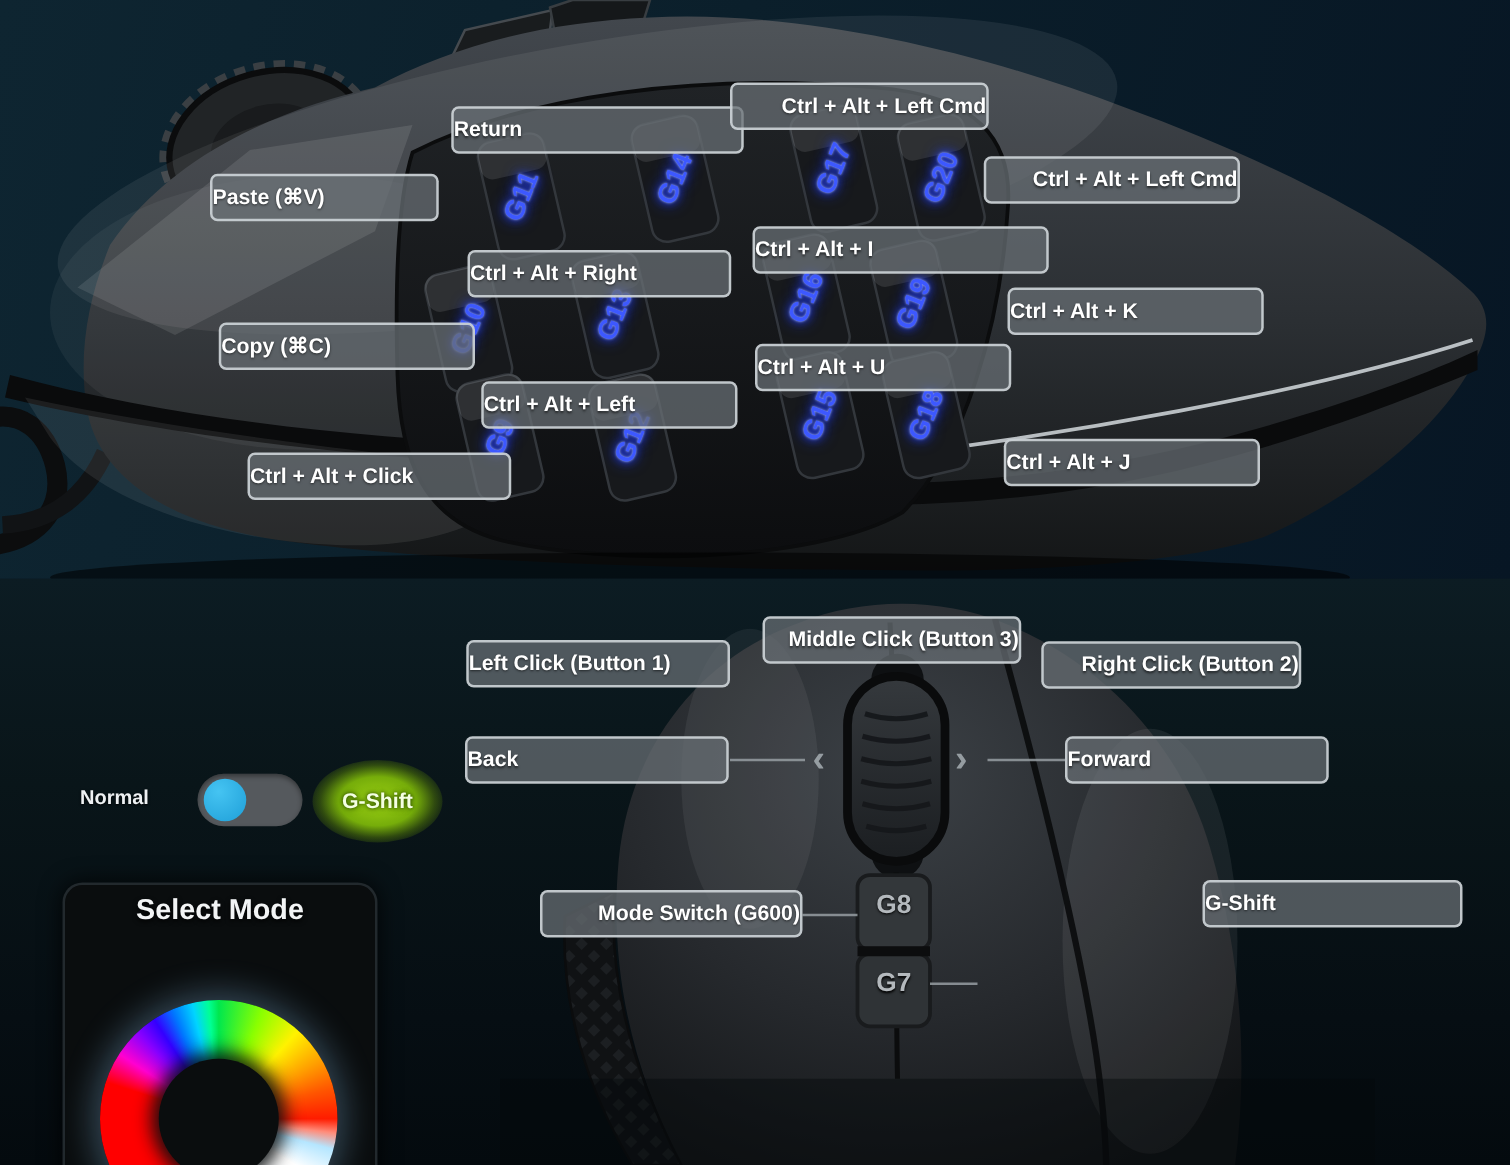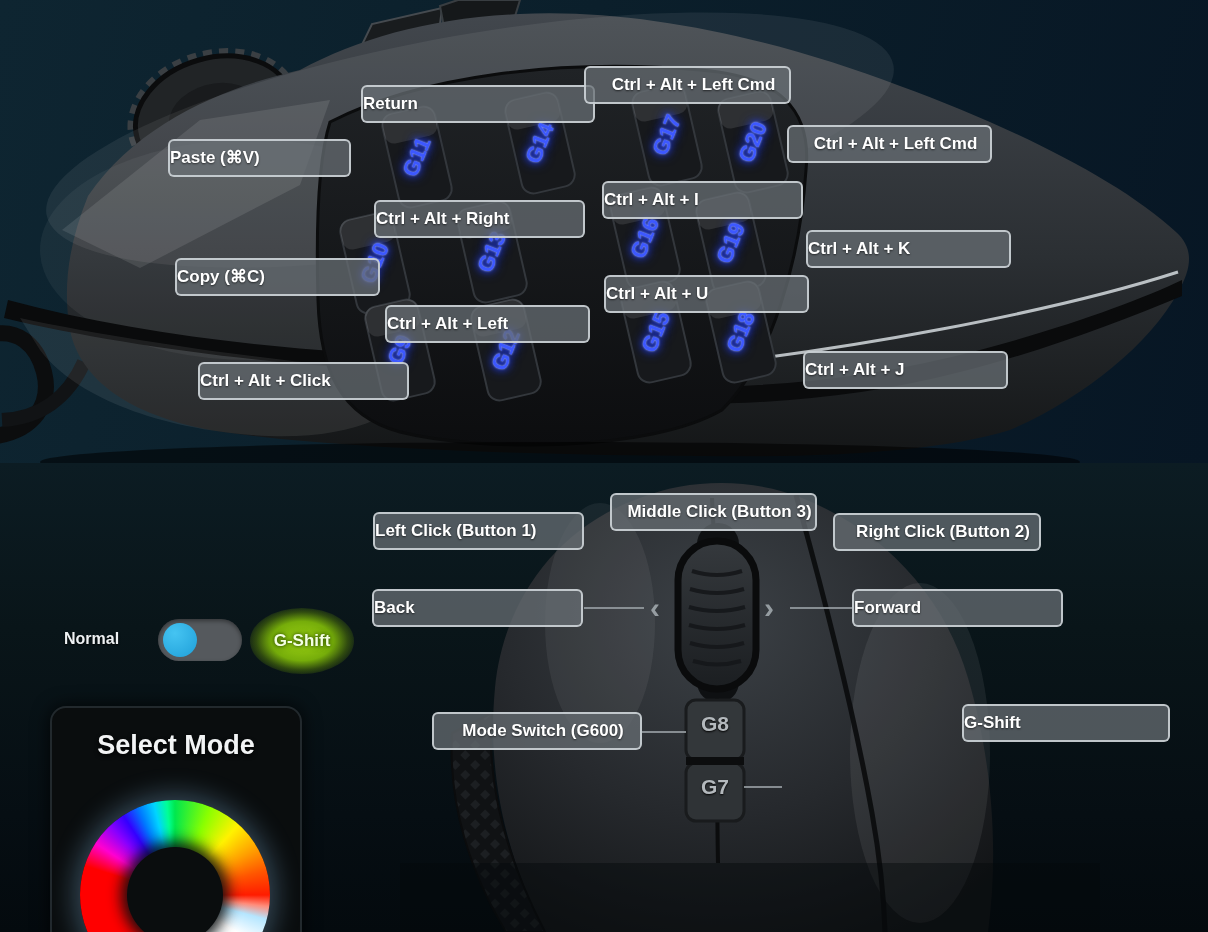--- a/index.html
+++ b/index.html
@@ -10,21 +10,21 @@
     background:linear-gradient(105deg,#0e2531 0%,#0b1f2b 45%,#071624 100%);}
   #bot-sec{top:463px;height:469px;
     background:linear-gradient(180deg,#0c1c23 0%,#091519 35%,#060e13 75%,#040a0e 100%);}
   svg{position:absolute;left:0;top:0;}
 
   
   .map-label{position:absolute;height:38px;line-height:34px;box-sizing:border-box;
     background:rgba(104,110,116,.74);border:2px solid rgba(213,218,222,.85);
     border-radius:6px;color:#fff;font-size:17px;font-weight:bold;text-align:left;
     white-space:nowrap;overflow:hidden;text-shadow:0 1px 2px rgba(0,0,0,.6);}
-  .map-label.clip{text-align:center;padding-left:12px;}
+  .map-label.clip{text-align:right;padding-left:12px;}
 
   
   .gkey{position:absolute;width:60px;height:26px;text-align:center;
     font-size:22px;font-weight:bold;color:#3d58ff;transform:rotate(-68deg);
     text-shadow:0 0 2px #a9bcff,0 0 7px #2742ff,0 0 12px #1c36f0;}
 
   
   .wheel-btn-label{position:absolute;width:58px;text-align:center;font-size:21px;
     font-weight:bold;color:#b4b9bd;text-shadow:0 1px 2px #000;}
 
@@ -43,21 +43,21 @@
   #gshift-glow{position:absolute;left:250px;top:608px;width:104px;height:66px;
     display:flex;align-items:center;justify-content:center;
     background:radial-gradient(ellipse at center,#9ed314 0%,#76ad0a 42%,rgba(80,120,8,.55) 62%,rgba(40,70,4,0) 78%);
     border-radius:50%;font-size:17px;font-weight:bold;color:#f4ffe2;
     text-shadow:0 0 3px #2c4a00,0 0 6px #3f6b00;}
 
   
   #select-mode{position:absolute;left:50px;top:706px;width:248px;height:300px;
     background:#0a0d0e;border:2px solid rgba(96,116,126,.28);border-radius:16px;
     box-shadow:0 0 18px rgba(0,0,0,.8);}
-  #select-mode .title{margin-top:22px;text-align:center;font-size:27px;font-weight:bold;
+  #select-mode .title{margin-top:6px;text-align:center;font-size:23px;font-weight:bold;
     color:#f2f4f5;text-shadow:0 2px 4px #000;}
   #color-wheel{position:absolute;left:28px;top:92px;width:190px;height:190px;border-radius:50%;
     background:conic-gradient(from 0deg,
       #00e74e 0deg,#8aff00 22deg,#fff200 42deg,#ffa000 60deg,#ff5500 75deg,#ff1c00 90deg,
       #ff8c7a 97deg,#b5e6ff 105deg,#ffffff 121deg,#ffffff 181deg,
       #ff0000 184deg,#ff0000 288deg,#ff00d0 303deg,#8800ff 317deg,#3300ff 327deg,
       #0077ff 337deg,#00d4ff 347deg,#00ff95 355deg,#00e74e 360deg);
     box-shadow:0 0 26px 6px rgba(150,210,255,.30);}
   #color-wheel .hole{position:absolute;left:47px;top:47px;width:96px;height:96px;
     border-radius:50%;background:#0a0d0e;box-shadow:0 0 14px 6px rgba(10,13,14,.9);}
@@ -162,21 +162,21 @@
     <span class="gkey" style="left:370px;top:337px">G9</span>
     <span class="gkey" style="left:476px;top:337px">G12</span>
     <span class="gkey" style="left:626px;top:319px">G15</span>
     <span class="gkey" style="left:711px;top:319px">G18</span>
 
     <div class="map-label" style="left:361px;top:85px;width:234px">Return</div>
     <div class="map-label clip" style="left:584px;top:66px;width:207px">Ctrl + Alt + Left Cmd</div>
     <div class="map-label" style="left:168px;top:139px;width:183px">Paste (⌘V)</div>
     <div class="map-label clip" style="left:787px;top:125px;width:205px">Ctrl + Alt + Left Cmd</div>
     <div class="map-label" style="left:374px;top:200px;width:211px">Ctrl + Alt + Right</div>
-    <div class="map-label" style="left:602px;top:181px;width:201px">Ctrl + Alt + I</div>
+    <div class="map-label" style="left:602px;top:181px;width:237px">Ctrl + Alt + I</div>
     <div class="map-label" style="left:806px;top:230px;width:205px">Ctrl + Alt + K</div>
     <div class="map-label" style="left:175px;top:258px;width:205px">Copy (⌘C)</div>
     <div class="map-label" style="left:385px;top:305px;width:205px">Ctrl + Alt + Left</div>
     <div class="map-label" style="left:604px;top:275px;width:205px">Ctrl + Alt + U</div>
     <div class="map-label" style="left:803px;top:351px;width:205px">Ctrl + Alt + J</div>
     <div class="map-label" style="left:198px;top:362px;width:211px">Ctrl + Alt + Click</div>
   </div>
 
   <div class="sec" id="bot-sec">
 

